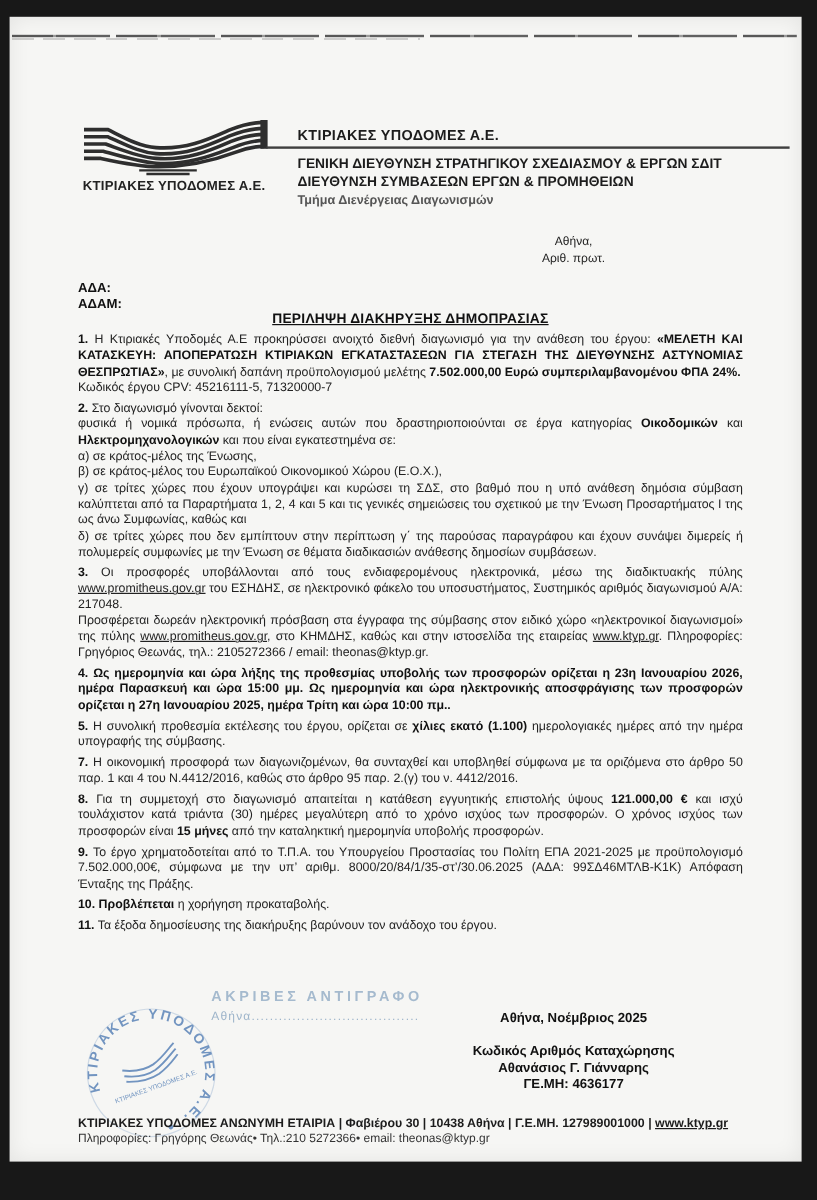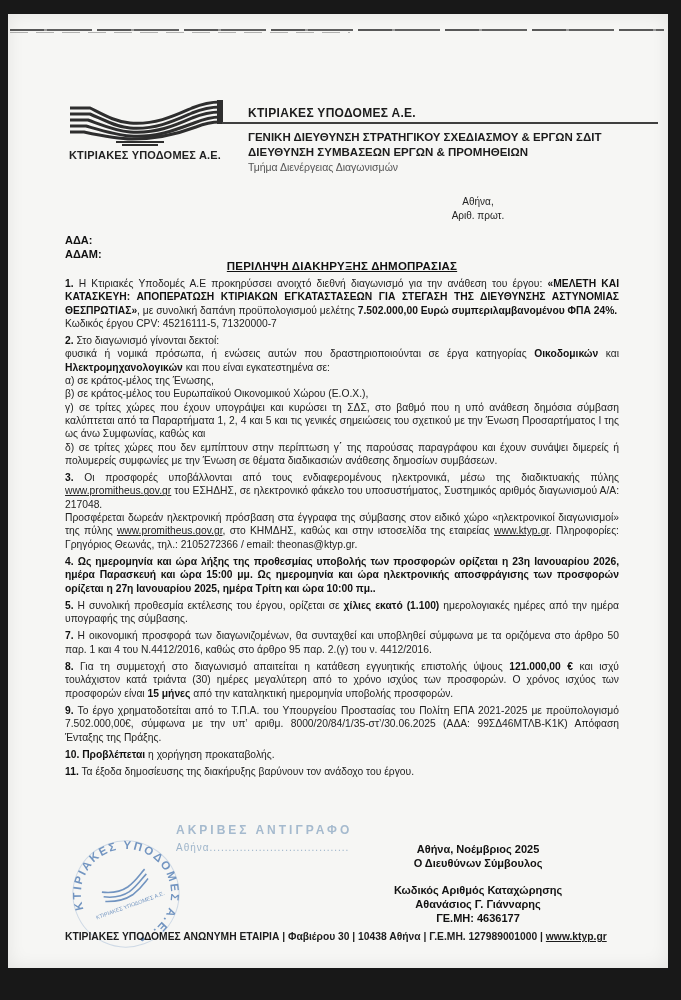--- a/index.html
+++ b/index.html
@@ -14,21 +14,21 @@
     background:repeating-linear-gradient(90deg,#555 0 18px,rgba(0,0,0,0) 18px 26px);}
   
   .logo{position:absolute;left:52px;top:84px;width:170px;text-align:center;}
   .logo svg{display:block;}
   .logo-caption{font-size:11px;font-weight:bold;color:#222;white-space:nowrap;margin-top:1px;letter-spacing:.2px;}
   .hdr-right{position:absolute;left:240px;top:92px;width:412px;}
   .org{font-size:12px;font-weight:bold;color:#1c1c1c;letter-spacing:.3px;}
   .hdr-rule{position:absolute;left:-26px;top:16px;width:436px;height:2px;background:#3f3f3f;}
   .div1{margin-top:11px;font-size:11.5px;font-weight:bold;color:#1c1c1c;}
   .div2{margin-top:3px;font-size:11.5px;font-weight:bold;color:#1c1c1c;}
-  .dept{margin-top:3px;font-size:10.5px;color:#555;}
+  .dept{margin-top:3px;font-size:10.5px;color:#555;font-weight:bold;}
   .date-block{position:absolute;left:390px;top:181px;width:160px;text-align:center;font-size:10px;color:#222;line-height:14px;}
   .ada{position:absolute;left:57px;top:219px;font-size:11px;font-weight:bold;color:#111;line-height:14px;}
   
   .body{position:absolute;left:57px;top:246px;width:554px;color:#222;}
   .title{font-size:11.5px;font-weight:bold;text-decoration:underline;text-align:center;color:#111;margin-bottom:5px;letter-spacing:.2px;}
   .para{font-size:10.3px;line-height:13.3px;text-align:justify;margin:0 0 4px 0;}
   .b{font-weight:bold;color:#111;}
   .u{text-decoration:underline;}
   
   .stamp{position:absolute;left:58px;top:816px;transform:rotate(-20deg);opacity:.85;}
@@ -118,28 +118,28 @@
       </g>
       <text x="60" y="78" text-anchor="middle" font-size="5.5" fill="#5b84b8" font-family="Liberation Sans, sans-serif">ΚΤΙΡΙΑΚΕΣ ΥΠΟΔΟΜΕΣ Α.Ε.</text>
       <circle cx="60" cy="112" r="2" fill="#5b84b8"></circle>
     </svg>
 
     <div class="copy-label">ΑΚΡΙΒΕΣ ΑΝΤΙΓΡΑΦΟ</div>
     <div class="city-dots">Αθήνα.....................................</div>
 
     <div class="sig-right">
       <div>Αθήνα, Νοέμβριος 2025</div>
-      <div>Ο  Διευθύνων Σύμβουλος</div>
       <div class="sig-name">
         <div>Κωδικός Αριθμός Καταχώρησης</div>
         <div>Αθανάσιος Γ. Γιάνναρης</div>
         <div>ΓΕ.ΜΗ:  4636177</div>
       </div>
     </div>
 
     <div class="footer">
       <div class="f1">
         <span>ΚΤΙΡΙΑΚΕΣ ΥΠΟΔΟΜΕΣ ΑΝΩΝΥΜΗ ΕΤΑΙΡΙΑ | Φαβιέρου 30 | 10438 Αθήνα | Γ.Ε.ΜΗ. 127989001000 | </span><span class="u">www.ktyp.gr</span>
       </div>
+      <div class="f2">Πληροφορίες: Γρηγόρης Θεωνάς• Τηλ.:210 5272366•  email: theonas@ktyp.gr</div>
     </div>
 
   </div>
 </div>
 
 </body></html>

